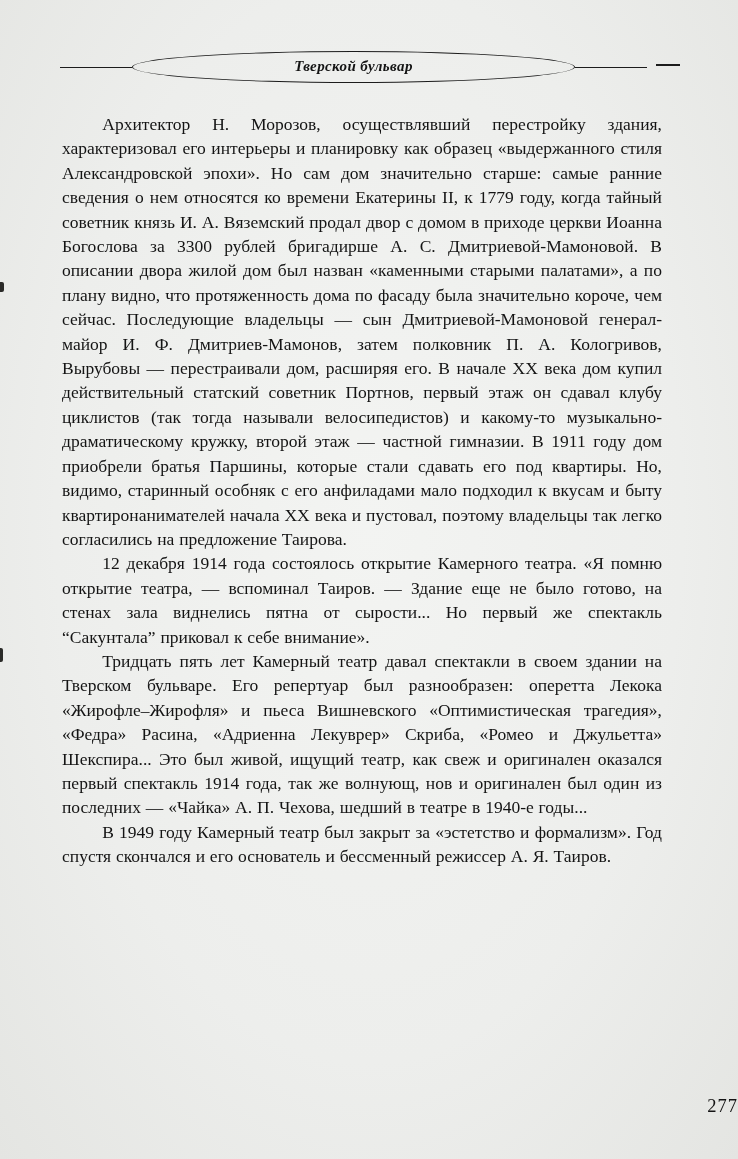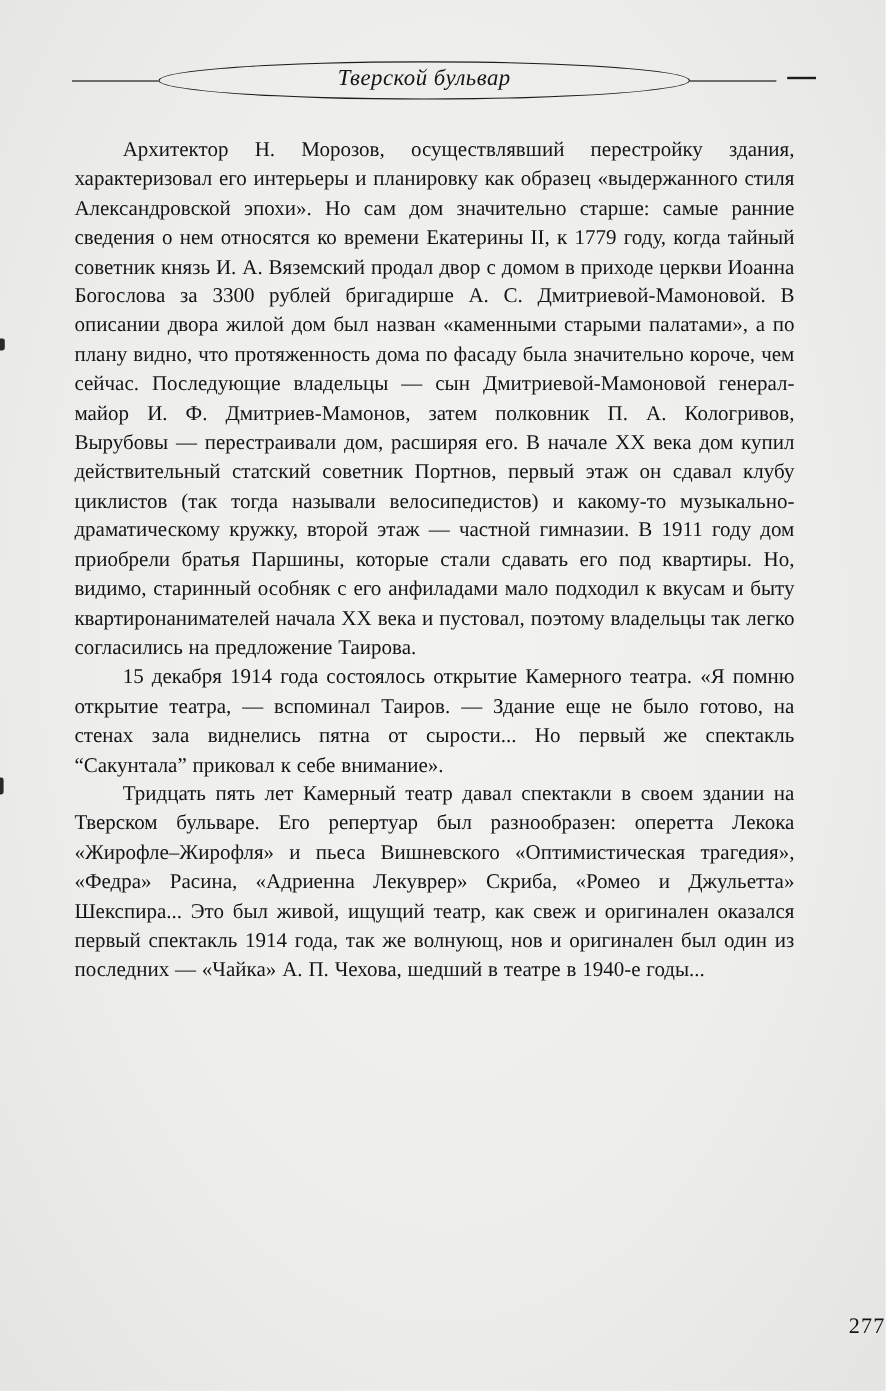--- a/index.html
+++ b/index.html
@@ -47,22 +47,22 @@
     flex: 1 1 auto;
     height: 32px;
     border: 1.8px solid #1c1c1c;
     border-radius: 50% / 50%;
     display: flex;
     align-items: center;
     justify-content: center;
     box-sizing: border-box;
   }
   .header-title {
-    font-size: 19px;
-    font-weight: normal;
+    font-size: 15px;
+    font-weight: bold;
     font-style: italic;
     letter-spacing: 0.4px;
     transform: translateY(-1px);
     white-space: nowrap;
   }
 
   
   .text-block {
     position: absolute;
     top: 112px;
@@ -109,22 +109,23 @@
     <div class="rule rule-left"></div>
     <div class="header-oval">
       <span class="header-title">Тверской бульвар</span>
     </div>
     <div class="rule rule-right"></div>
     <div class="rule rule-dash"></div>
   </div>
 
   <div class="text-block">
     <p>Архитектор Н. Морозов, осуществлявший перестройку здания, характеризовал его интерьеры и планировку как образец «выдержанного стиля Александровской эпохи». Но сам дом значительно старше: самые ранние сведения о нем относятся ко времени Екатерины II, к 1779 году, когда тайный советник князь И. А. Вяземский продал двор с домом в приходе церкви Иоанна Богослова за 3300 рублей бригадирше А. С. Дмитриевой-Мамоновой. В описании двора жилой дом был назван «каменными старыми палатами», а по плану видно, что протяженность дома по фасаду была значительно короче, чем сейчас. Последующие владельцы — сын Дмитриевой-Мамоновой генерал-майор И. Ф. Дмитриев-Мамонов, затем полковник П. А. Кологривов, Вырубовы — перестраивали дом, расширяя его. В начале XX века дом купил действительный статский советник Портнов, первый этаж он сдавал клубу циклистов (так тогда называли велосипедистов) и какому-то музыкально-драматическому кружку, второй этаж — частной гимназии. В 1911 году дом приобрели братья Паршины, которые стали сдавать его под квартиры. Но, видимо, старинный особняк с его анфиладами мало подходил к вкусам и быту квартиронанимателей начала XX века и пустовал, поэтому владельцы так легко согласились на предложение Таирова.</p>
-    <p>15 декабря 1914 года состоялось открытие Камерного театра. «Я помню открытие театра, — вспоминал Таиров. — Здание еще не было готово, на стенах зала виднелись пятна от сырости... Но первый же спектакль “Сакунтала” приковал к себе внимание».</p>
+    <p>12 декабря 1914 года состоялось открытие Камерного театра. «Я помню открытие театра, — вспоминал Таиров. — Здание еще не было готово, на стенах зала виднелись пятна от сырости... Но первый же спектакль “Сакунтала” приковал к себе внимание».</p>
     <p>Тридцать пять лет Камерный театр давал спектакли в своем здании на Тверском бульваре. Его репертуар был разнообразен: оперетта Лекока «Жирофле–Жирофля» и пьеса Вишневского «Оптимистическая трагедия», «Федра» Расина, «Адриенна Лекуврер» Скриба, «Ромео и Джульетта» Шекспира... Это был живой, ищущий театр, как свеж и оригинален оказался первый спектакль 1914 года, так же волнующ, нов и оригинален был один из последних — «Чайка» А. П. Чехова, шедший в театре в 1940-е годы...</p>
+    <p>В 1949 году Камерный театр был закрыт за «эстетство и формализм». Год спустя скончался и его основатель и бессменный режиссер А. Я. Таиров.</p>
   </div>
 
   <div class="page-number">277</div>
 
   <div class="scan-artifact artifact-1"></div>
   <div class="scan-artifact artifact-2"></div>
 
 </div>
 
 </body></html>

